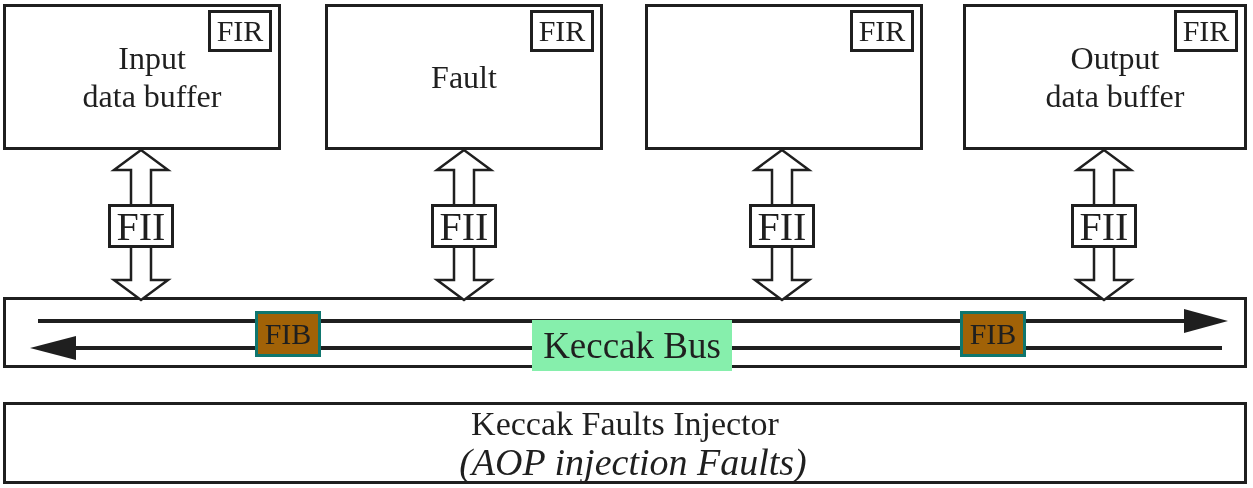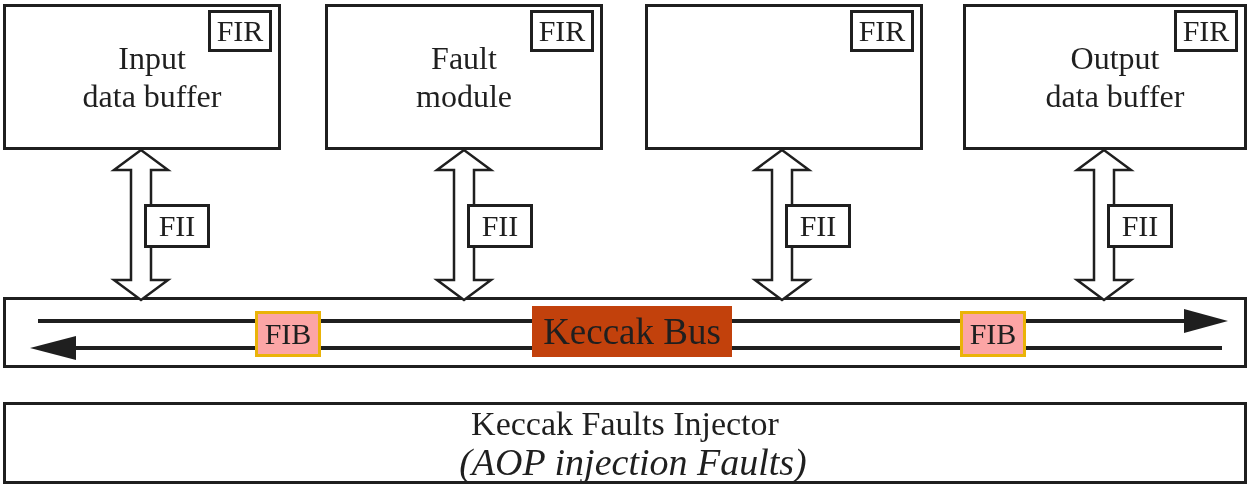--- a/index.html
+++ b/index.html
@@ -67,23 +67,22 @@
   .fii-box {
     position: absolute;
     top: 204px;
     width: 66px;
     height: 44px;
     border: 3px solid #1f1f1f;
     background: #ffffff;
     display: flex;
     align-items: center;
     justify-content: center;
-    font-size: 30px;
+    font-size: 40px;
     z-index: 3;
-    margin-left: 36px;
   }
   .fii-1 { left: 108px; }
   .fii-2 { left: 431px; }
   .fii-3 { left: 749px; }
   .fii-4 { left: 1071px; }
 
   
   .bus-rect {
     position: absolute;
     left: 3px;
@@ -91,38 +90,38 @@
     width: 1244px;
     height: 71px;
     border: 3px solid #1f1f1f;
     background: #ffffff;
   }
   .fib-box {
     position: absolute;
     top: 311px;
     width: 66px;
     height: 46px;
-    border: 3px solid #eab308;
-    background: #fca5a5;
+    border: 3px solid #0f766e;
+    background: #a16207;
     display: flex;
     align-items: center;
     justify-content: center;
     font-size: 30px;
     z-index: 3;
   }
   .fib-1 { left: 255px; }
   .fib-2 { left: 960px; }
 
   .bus-label {
     position: absolute;
     left: 532px;
-    top: 306px;
+    top: 320px;
     width: 200px;
     height: 51px;
-    background: #c2410c;
+    background: #86efac;
     display: flex;
     align-items: center;
     justify-content: center;
     font-size: 37px;
     white-space: nowrap;
     z-index: 3;
   }
 
   
   .injector-box {
@@ -159,21 +158,20 @@
   <div class="module-box mod-1">
     <span class="label-line">Input</span>
     <span class="label-line">data buffer</span>
     <div class="fir-badge">
       <span>FIR</span>
     </div>
   </div>
 
   <div class="module-box mod-2">
     <span class="label-line">Fault</span>
-    <span class="label-line">module</span>
     <div class="fir-badge">
       <span>FIR</span>
     </div>
   </div>
 
   <div class="module-box mod-3">
 
     <div class="fir-badge">
       <span>FIR</span>
     </div>

